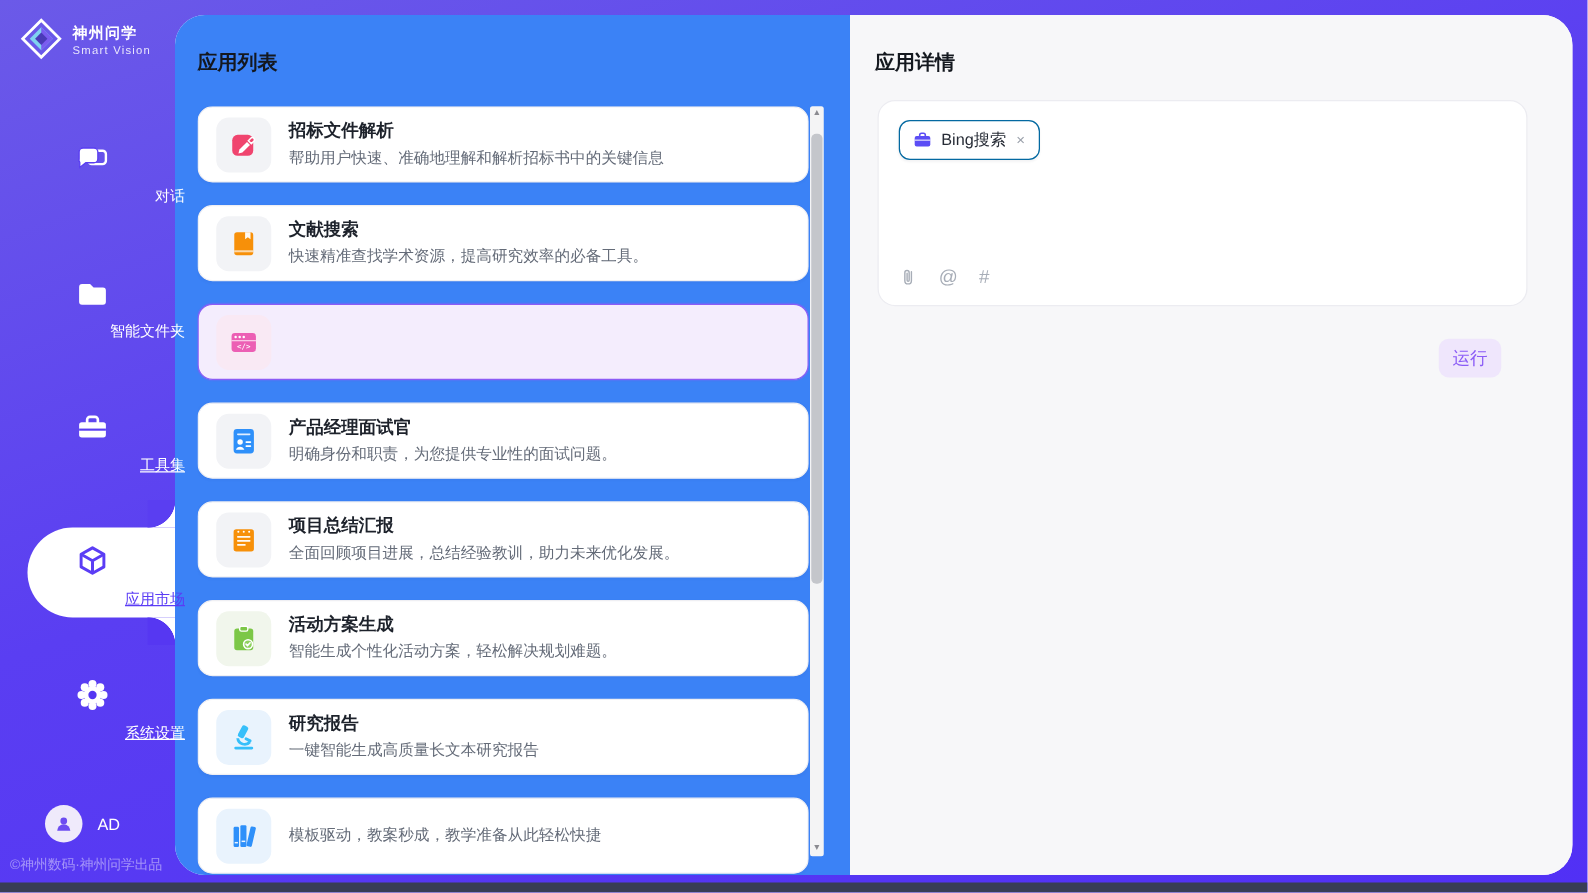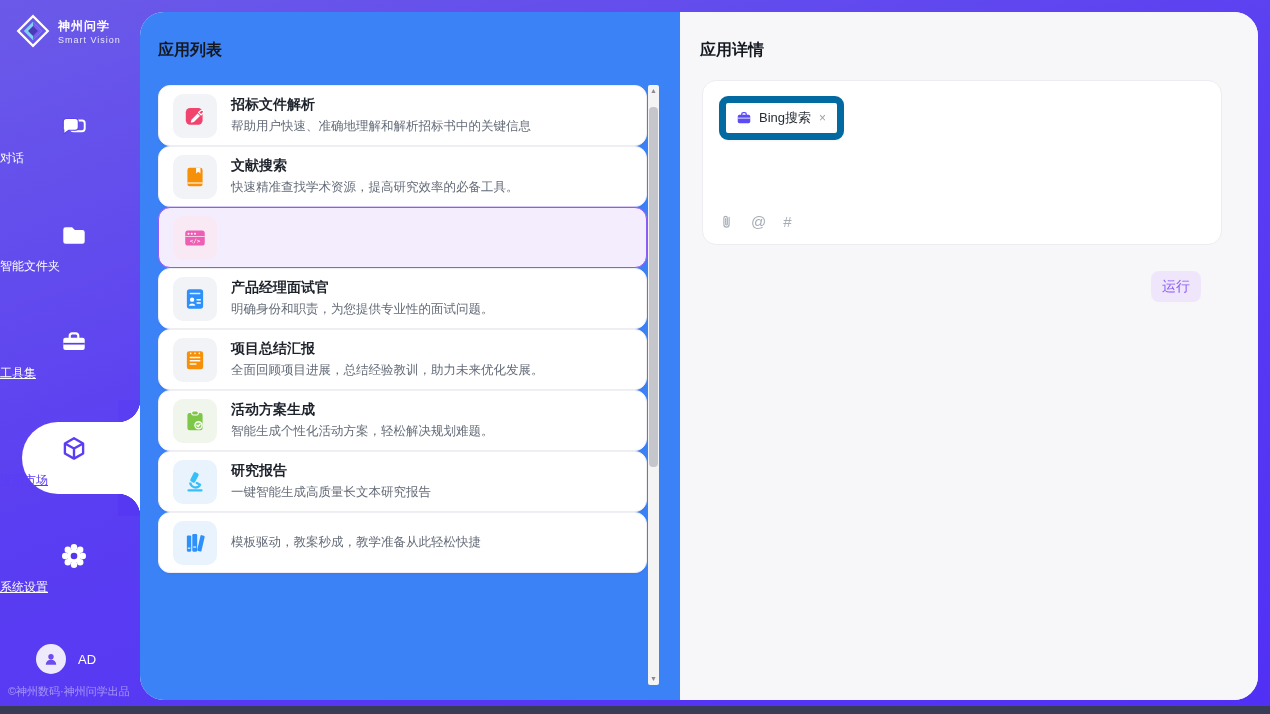--- a/index.html
+++ b/index.html
@@ -6,21 +6,21 @@
   html,body { width:1270px; height:714px; overflow:hidden;
     font-family:"Liberation Sans","DejaVu Sans",sans-serif; }
   body { position:relative;
     background:linear-gradient(160deg,#6b5ae8 0%,#5a3ef2 45%,#5130f5 100%); }
 
   
   .sidebar { position:absolute; left:0; top:0; width:140px; height:706px; z-index:3; }
   .brand { display:flex; align-items:center; gap:8px; padding:14px 0 0 16px; }
   .brand-text .cn { color:#fff; font-weight:bold; font-size:12px; letter-spacing:1px; }
   .brand-text .en { color:rgba(255,255,255,.85); font-size:9px; letter-spacing:1px; }
-  .nav-item { position:absolute; left:0; width:148px; text-align:left; cursor:pointer; }
+  .nav-item { position:absolute; left:0; width:148px; text-align:right; cursor:pointer; }
   .nav-item .nv-icon { display:block; margin:0 auto 6px; width:30px; height:30px; }
   .nav-label { color:#fff; font-size:12px; }
   .nav-label.u { text-decoration:underline; }
   .nav-item.active .nav-label { color:#5B3DF5; }
 
   
   .bubble { position:absolute; left:22px; top:422px; width:118px; height:72px;
     background:#fff; border-radius:36px 0 0 36px; z-index:2; }
   .bubble::before { content:""; position:absolute; right:0; top:-22px; width:22px; height:22px;
     background:radial-gradient(circle at 0 0, #5a3ef1 0 22px, #fff 22.5px); }
@@ -36,21 +36,21 @@
     color:rgba(255,255,255,.45); font-size:11px; white-space:nowrap; }
 
   
   .main { position:absolute; left:140px; top:12px; width:1118px; height:688px;
     background:#fff; border-radius:24px; overflow:hidden; display:flex; z-index:1; }
 
   
   .list-panel { width:540px; background:#3b82f6; position:relative; }
   .panel-title { font-size:16px; font-weight:bold; color:#14181f; padding:28px 0 0 18px; }
   .cards { position:absolute; left:18px; top:73px; width:489px; height:615px;
-    display:flex; flex-direction:column; overflow:hidden; }
+    display:flex; flex-direction:column; gap:18px; overflow:hidden; }
   .card { flex:0 0 61px; background:#fff; border:1px solid #efeff3; border-radius:12px;
     box-shadow:0 1px 3px rgba(20,20,40,.04); display:flex; align-items:center;
     gap:14px; padding:0 14px; cursor:pointer; }
   .card.selected { background:#F4EDFD; border:1px solid #8B5CF6;
     box-shadow:0 0 0 1px rgba(139,92,246,.25); }
   .card-icon { width:44px; height:44px; border-radius:10px; flex:0 0 44px;
     display:flex; align-items:center; justify-content:center; }
   .tint-gray  { background:#F2F3F6; }
   .tint-pink  { background:#F9E9F4; }
   .tint-green { background:#F1F6EC; }
@@ -66,21 +66,21 @@
   .sb-up { top:0; } .sb-down { bottom:0; }
   .sb-thumb { position:absolute; left:1px; top:22px; width:9px; height:360px;
     background:#c4c6cb; border-radius:4px; }
 
   
   .detail-panel { flex:1; background:#F7F7F9; position:relative; }
   .detail-panel .panel-title { padding-left:20px; }
   .detail-card { position:absolute; left:22px; top:68px; width:520px; height:165px;
     background:#fff; border:1px solid #ececf1; border-radius:14px; padding:15px 16px; }
   .tool-tag { display:inline-flex; align-items:center; gap:7px; background:#fff;
-    border:7px solid #0369a1; border-radius:9px; padding:6px 10px;
+    border:1px solid #0369a1; border-radius:9px; padding:6px 10px;
     box-shadow:0 1px 2px rgba(20,20,40,.05); }
   .tool-tag .tag-label { font-size:13px; color:#272c36; }
   .tag-close { color:#9aa0aa; font-size:12px; cursor:pointer; padding:0 1px; }
   .query-text { margin-top:26px; font-size:13.5px; color:#4b5260; }
   .attach-row { position:absolute; left:16px; bottom:14px; display:flex;
     align-items:center; gap:17px; color:#a7adb7; }
   .attach-row .glyph { font-size:15px; cursor:pointer; }
   .run-btn { position:absolute; left:471px; top:259px; width:50px; height:31px;
     background:#EFE6FC; color:#8B5CF6; font-size:14px; border:none; border-radius:8px;
     cursor:pointer; font-family:inherit; }

